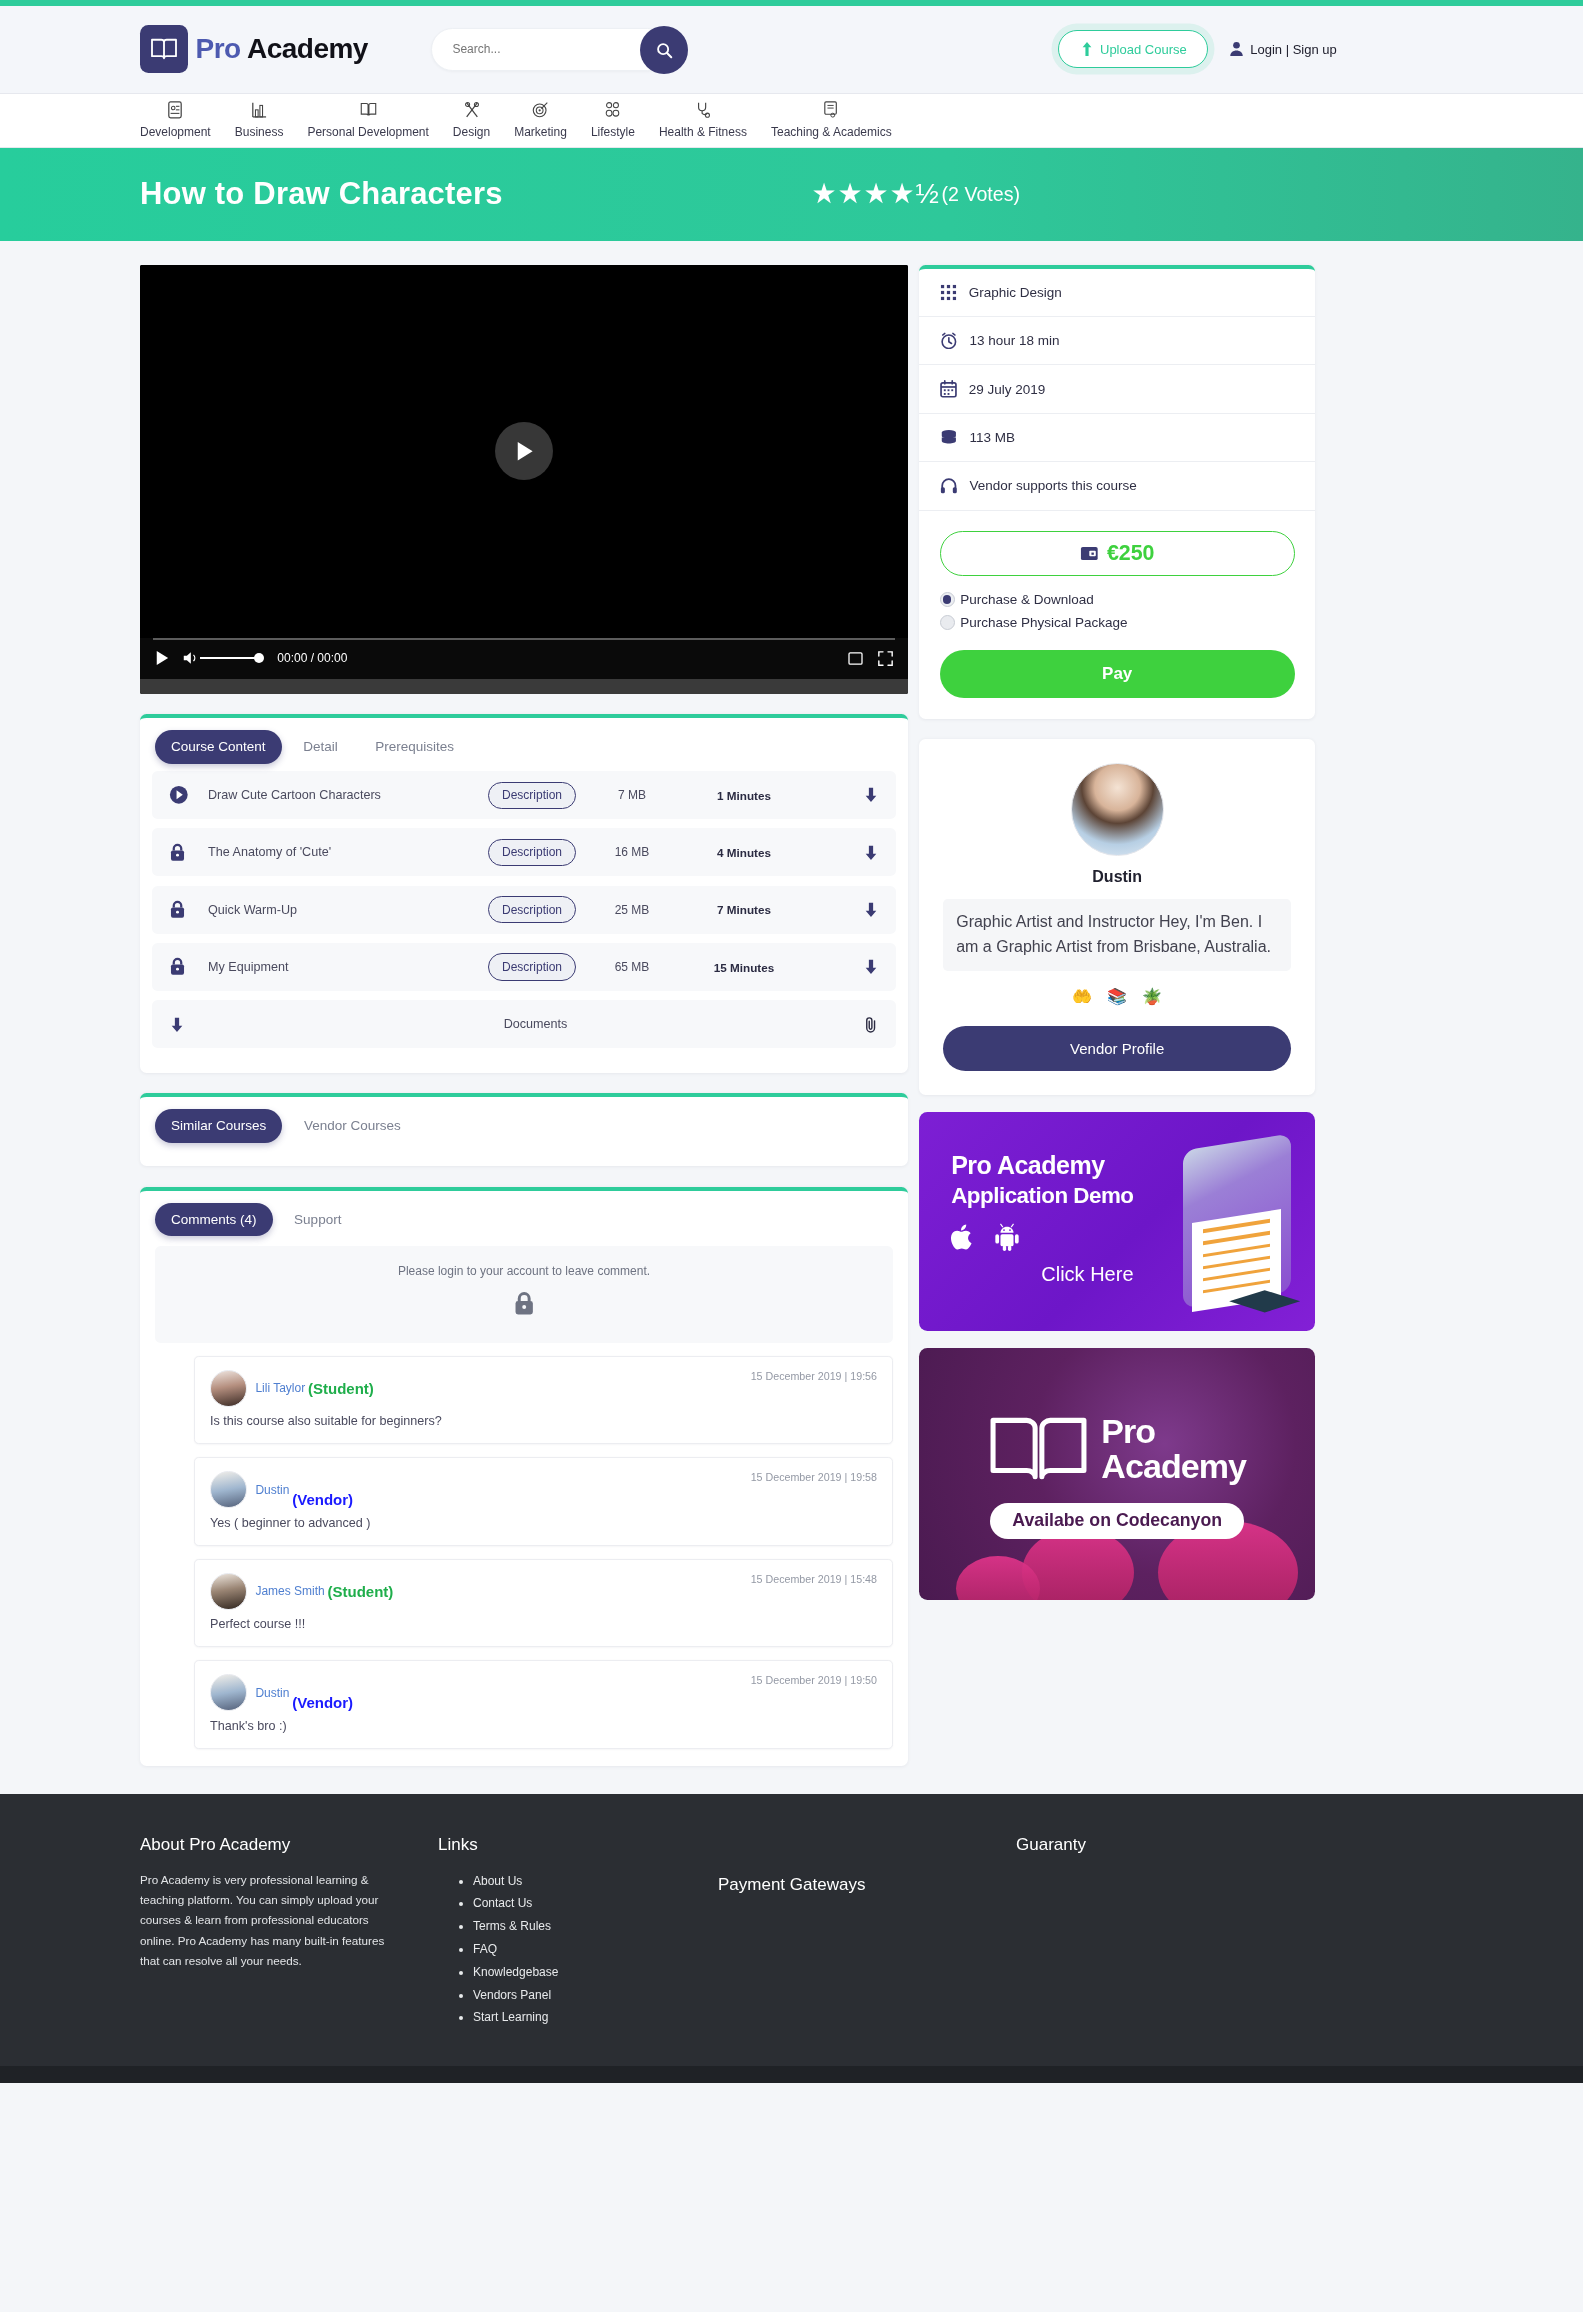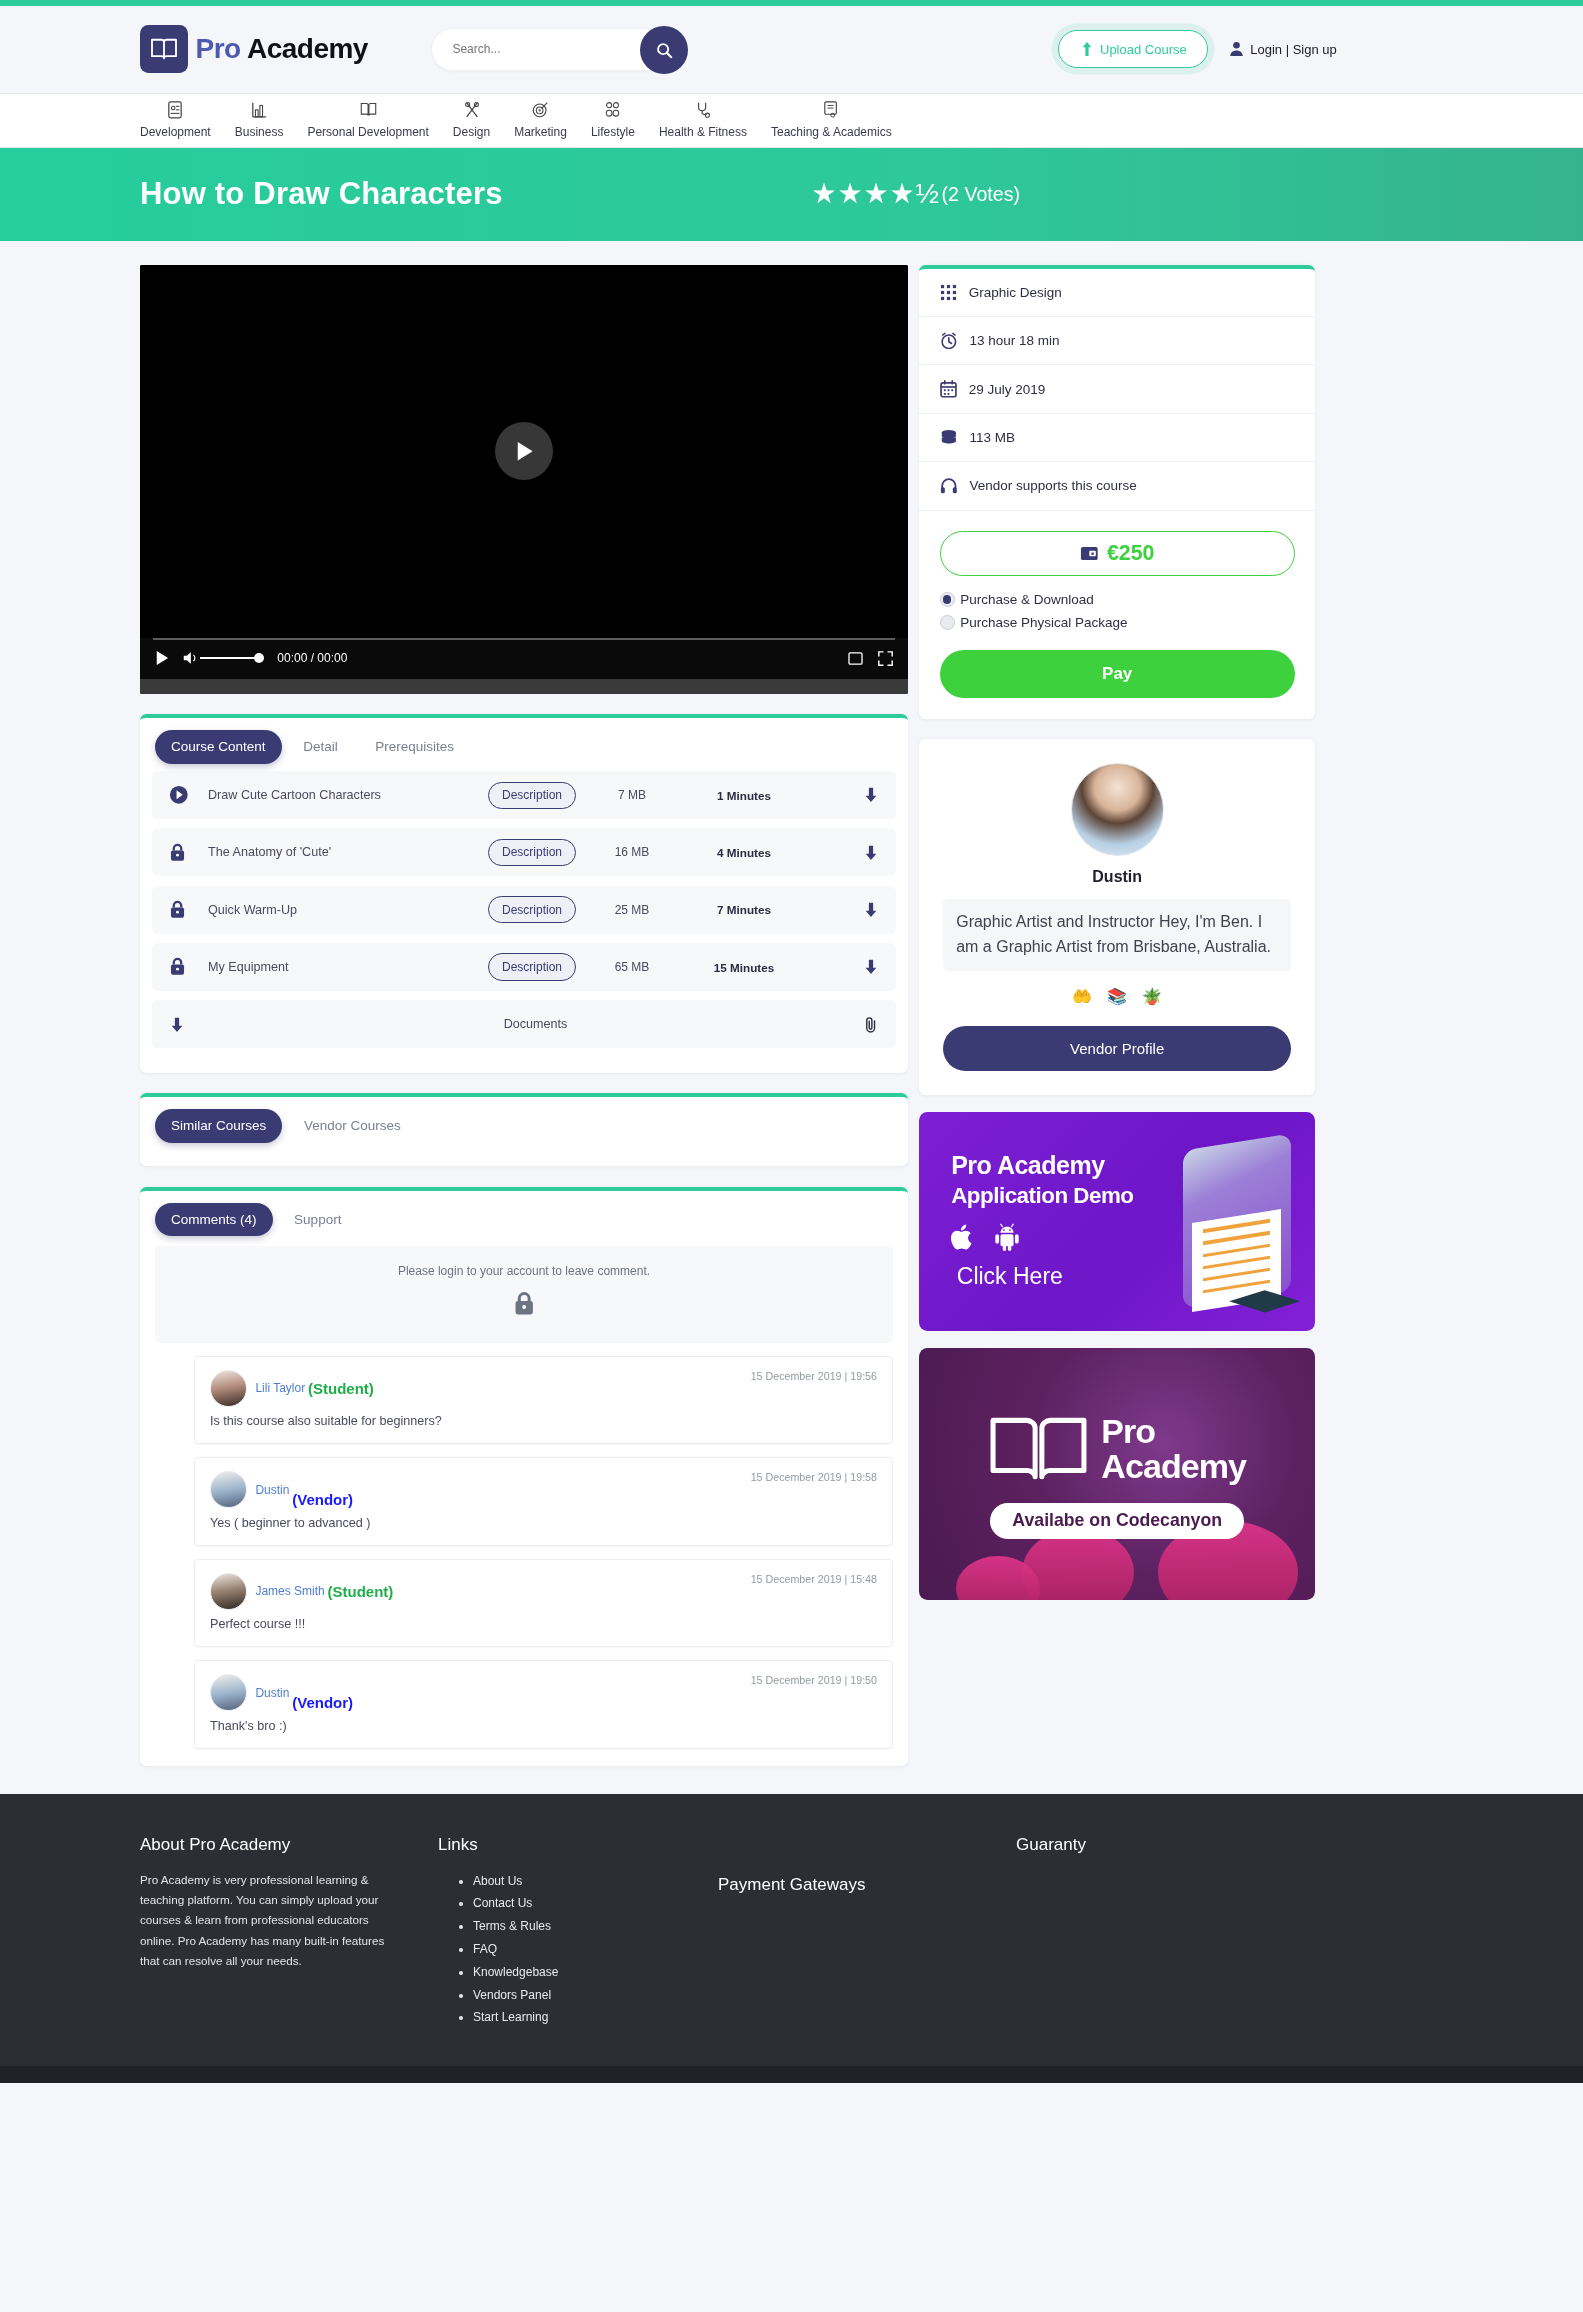--- a/index.html
+++ b/index.html
@@ -290,21 +290,21 @@
   .ad {
     margin-top: 17px; border-radius: 8.4px; overflow: hidden;
     position: relative; cursor: pointer;
   }
   .ad1 { height: 219px; background: linear-gradient(135deg,#7d1fd4 0%,#6d16c8 55%,#8320d6 100%); }
   .ad2 { height: 252px; background: radial-gradient(circle at 62% 38%, #7e3a8c 0%, #5d2160 45%, #4a1a50 100%); }
   .ad1-txt { position: absolute; left: 32px; top: 39px; color: #fff; }
   .ad1-t1 { font-size: 25px; font-weight: bold; letter-spacing: -0.5px; }
   .ad1-t2 { font-size: 22.4px; font-weight: bold; letter-spacing: -0.5px; margin-top: 2.8px; }
   .ad1-icons { display: flex; gap: 17px; margin-top: 13px; font-size: 29px; }
-  .ad1-click { font-size: 23px; margin-top: 11.2px; margin-left: 5.6px; }
+  .ad1-click { font-size: 20px; margin-top: 11.2px; margin-left: 5.6px; text-align: right; }
   .phone {
     position: absolute; right: 24px; top: 30px;
     width: 108px; height: 158px; border-radius: 13px;
     background: linear-gradient(160deg,#c9d4e6 0%,#9b7fd6 30%,#8a4fd0 100%);
     transform: skewY(-9deg);
   }
   .paper {
     position: absolute; right: 34px; top: 104px;
     width: 89px; height: 89px; background: #fff; transform: skewY(-9deg);
   }

